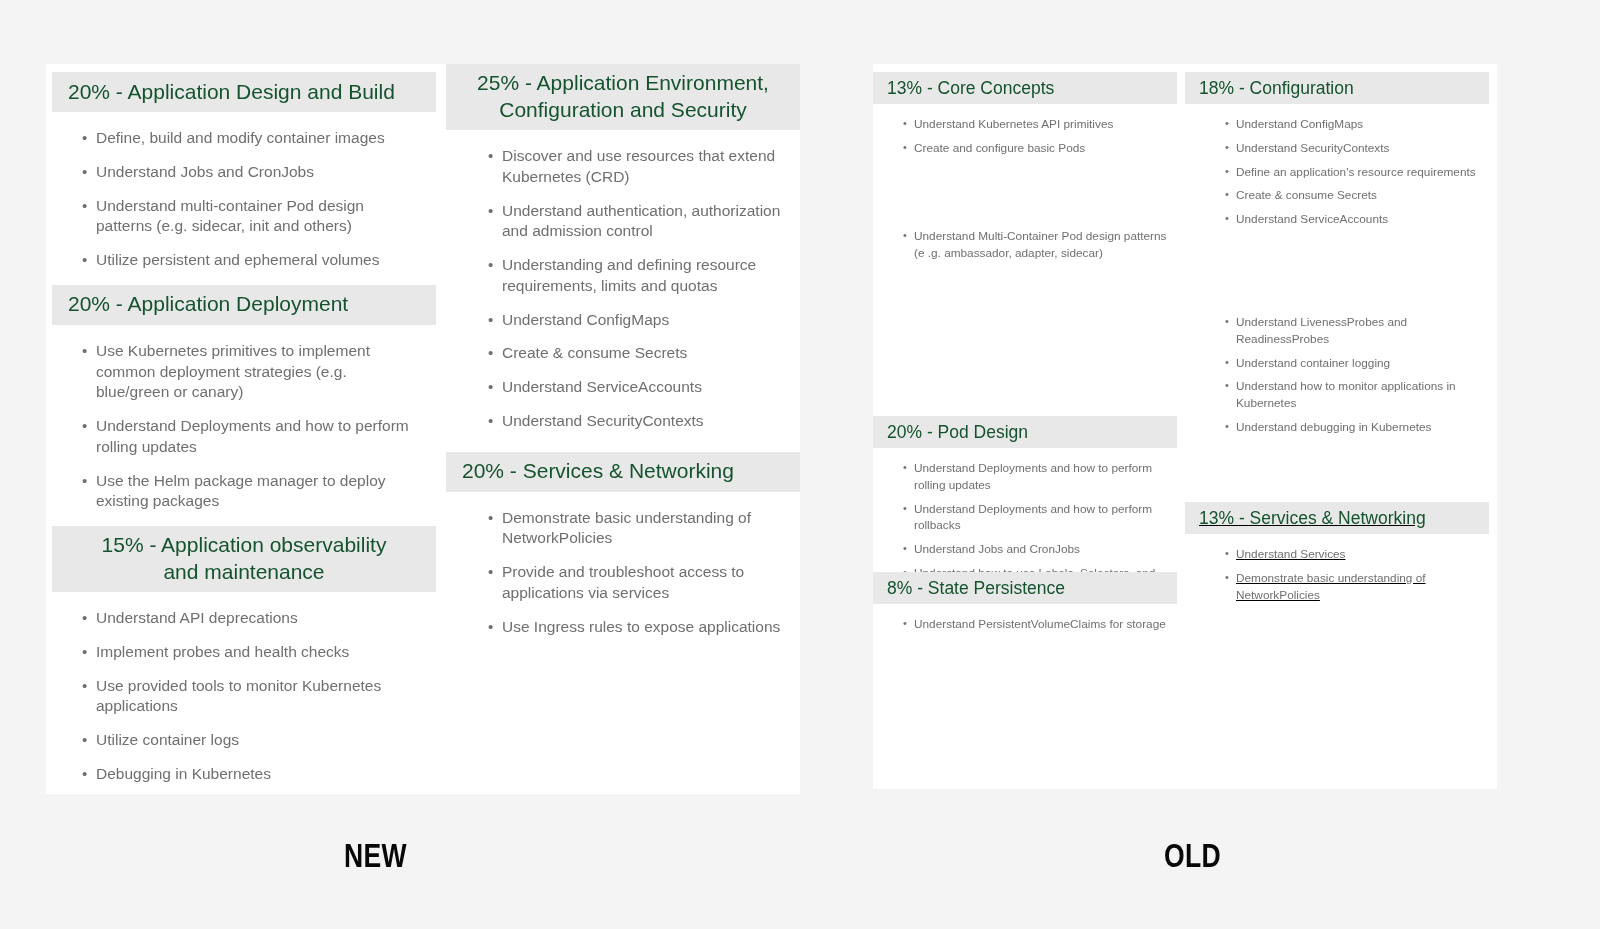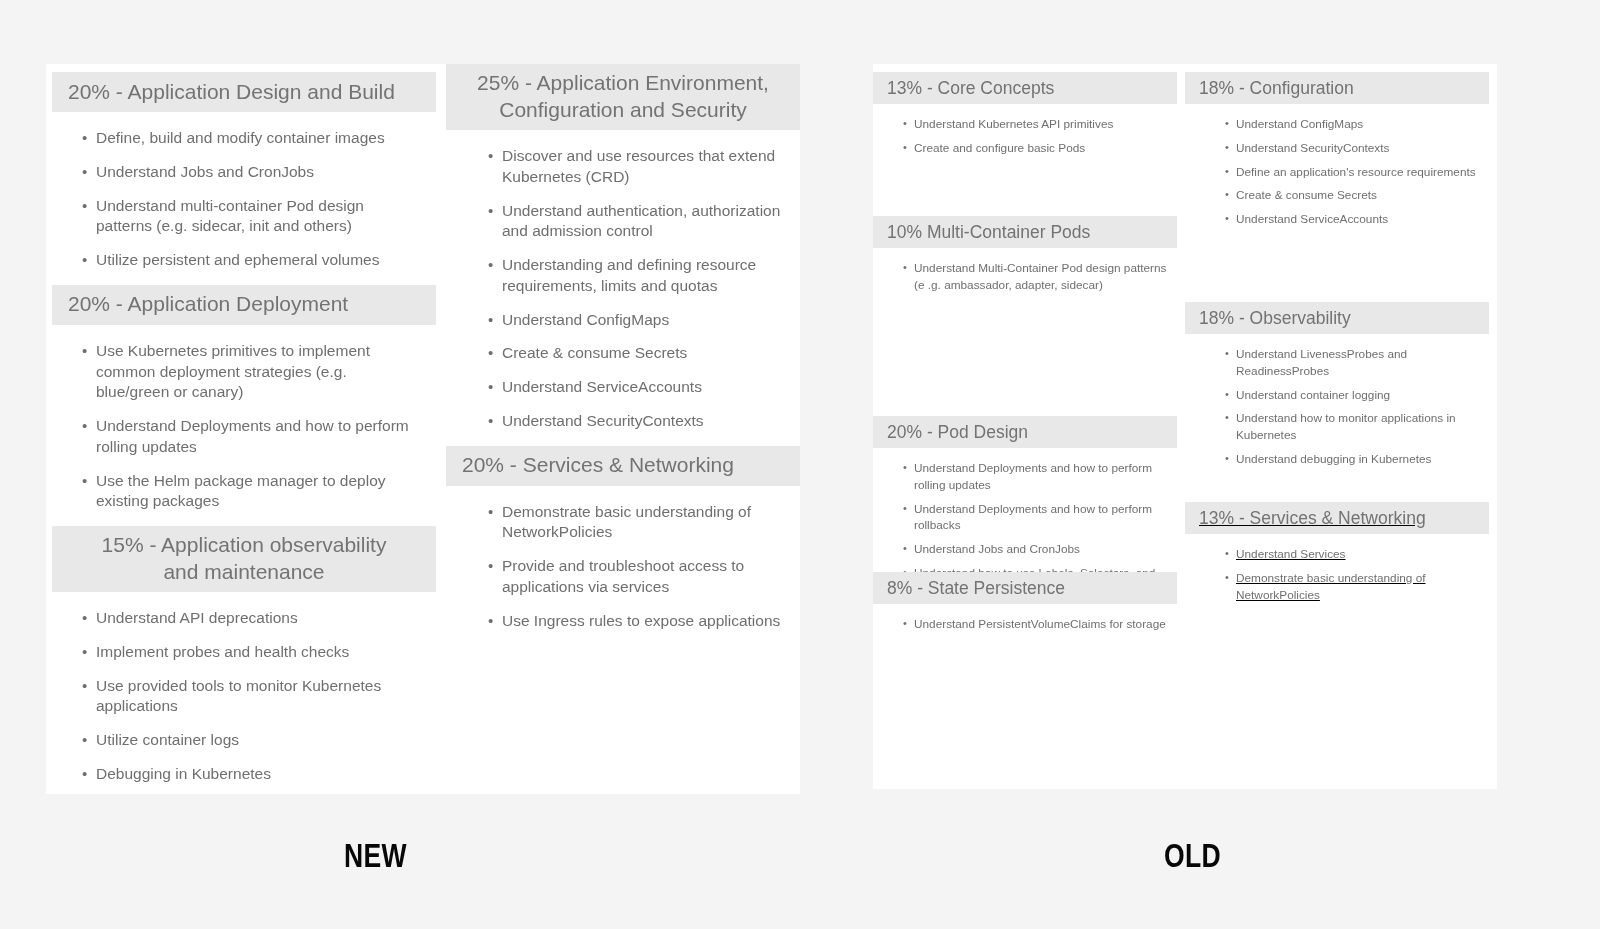--- a/index.html
+++ b/index.html
@@ -54,21 +54,21 @@
 
   
   #panel-old .col-a { width: 312px; padding: 8px 8px 0 0px; }
   #panel-old .col-b { width: 312px; padding: 8px 8px 0 0px; }
 
   
   .section { position: relative; }
 
   .sec-head {
     background: #e8e8e8;
-    color: #737373;
+    color: #14532d;
     box-sizing: border-box;
     display: flex;
     align-items: center;
     justify-content: flex-start;
   }
   .sec-head.center { justify-content: center; text-align: center; }
 
   .sec-head-text {
     display: block;
     line-height: 1.28;
@@ -224,21 +224,21 @@
               <span class="bullet-text">Utilize container logs</span>
             </li>
             <li>
               <span class="bullet-dot">•</span>
               <span class="bullet-text">Debugging in Kubernetes</span>
             </li>
           </ul>
         </div>
       </div>
     <div class="col col-b" id="new-col-b">
-        <div class="section sec-slot" style="margin-bottom: 14px;">
+        <div class="section sec-slot" style="margin-bottom: 20px;">
           <div class="sec-head center two-line">
             <div>
               <span class="sec-head-text">25% - Application Environment,</span>
               <span class="sec-head-text">Configuration and Security</span>
             </div>
           </div>
           <ul class="bullets" style="padding-left: 42px; padding-right: 8px;">
             <li>
               <span class="bullet-dot">•</span>
               <span class="bullet-text">Discover and use resources that extend Kubernetes (CRD)</span>
@@ -302,23 +302,20 @@
               <span class="bullet-dot">•</span>
               <span class="bullet-text">Understand Kubernetes API primitives</span>
             </li>
             <li>
               <span class="bullet-dot">•</span>
               <span class="bullet-text">Create and configure basic Pods</span>
             </li>
           </ul>
         </div>
         <div class="section sec-slot" style="height: 200px;">
-          <div class="sec-head">
-            <span class="sec-head-text">10% Multi-Container Pods</span>
-          </div>
           <ul class="bullets" style="padding-left: 30px; padding-right: 10px;">
             <li>
               <span class="bullet-dot">•</span>
               <span class="bullet-text">Understand Multi-Container Pod design patterns (e .g. ambassador, adapter, sidecar)</span>
             </li>
           </ul>
         </div>
         <div class="section sec-slot" style="height: 156px;">
           <div class="sec-head">
             <span class="sec-head-text">20% - Pod Design</span>
@@ -376,23 +373,20 @@
               <span class="bullet-dot">•</span>
               <span class="bullet-text">Create &amp; consume Secrets</span>
             </li>
             <li>
               <span class="bullet-dot">•</span>
               <span class="bullet-text">Understand ServiceAccounts</span>
             </li>
           </ul>
         </div>
         <div class="section sec-slot" style="height: 200px;">
-          <div class="sec-head">
-            <span class="sec-head-text">18% - Observability</span>
-          </div>
           <ul class="bullets" style="padding-left: 40px; padding-right: 10px;">
             <li>
               <span class="bullet-dot">•</span>
               <span class="bullet-text">Understand LivenessProbes and ReadinessProbes</span>
             </li>
             <li>
               <span class="bullet-dot">•</span>
               <span class="bullet-text">Understand container logging</span>
             </li>
             <li>

